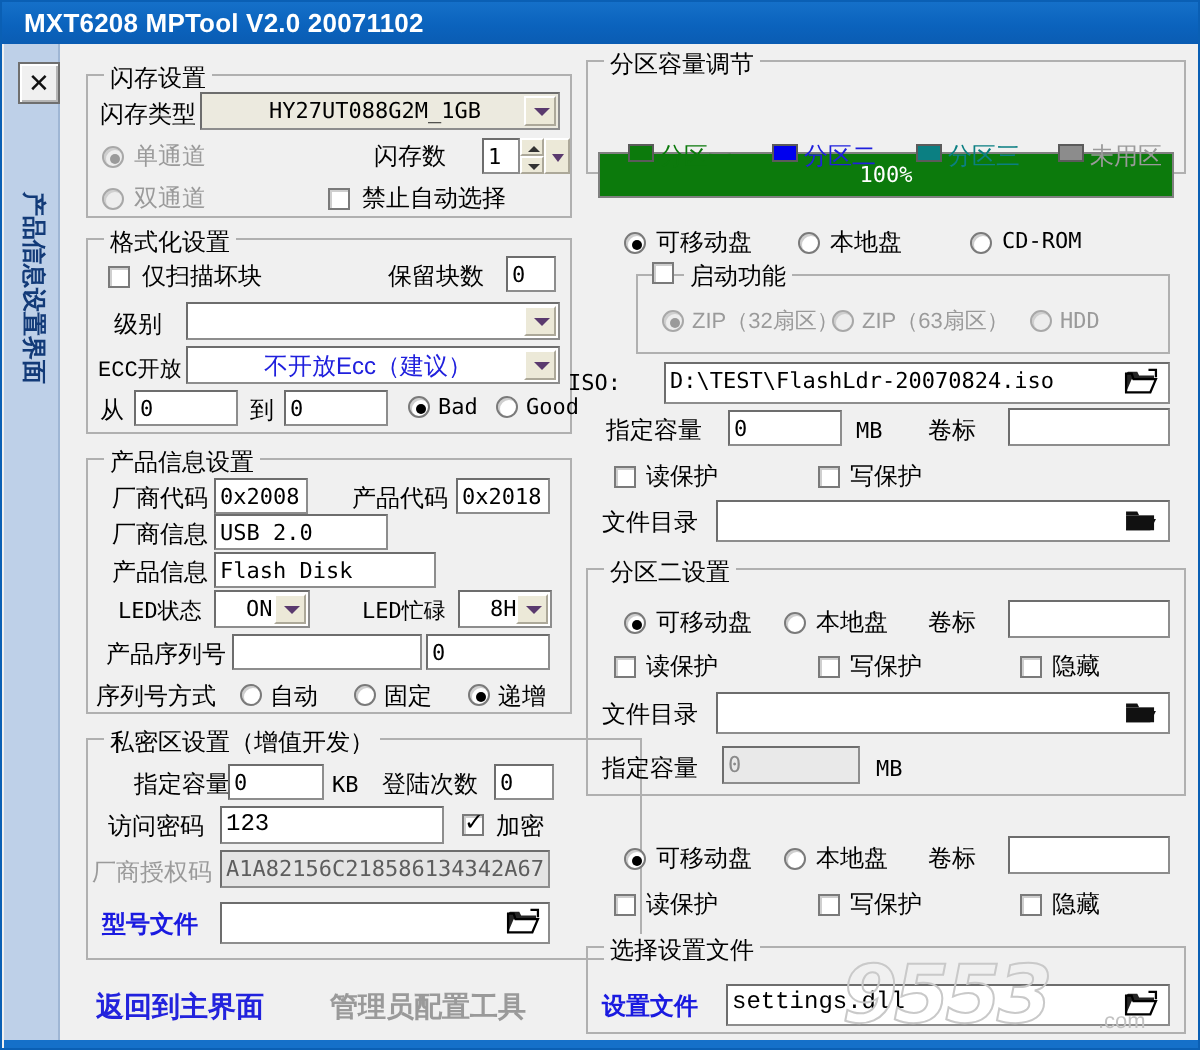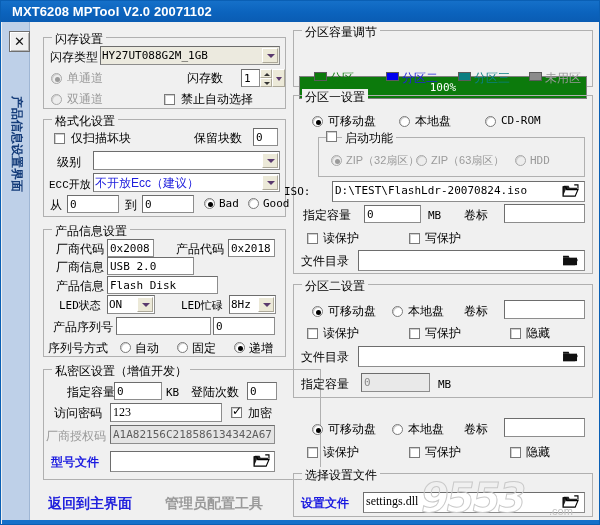--- a/index.html
+++ b/index.html
@@ -75,35 +75,36 @@
     background:#ffffff;
     border:1px solid #8d8d8d;
     border-top-color:#6d6d6d; border-left-color:#6d6d6d;
     font-size:11px;
     padding:1px 2px;
     line-height:15px;
     color:#000;
     overflow:hidden; white-space:nowrap;
     font-family:"DejaVu Sans Mono","Liberation Mono",monospace;
   }
-  .tb.sans { font-family:Liberation Serif, serif; font-size:12px;}
+  .tb.sans { font-family:Liberation Mono, monospace; font-size:12px;}
   .tb.ro { background:#e4e4e4; color:#5d5d5d; }
   .tb.grayed { background:#e9e9e9; color:#8a8a8a; }
 
   
   .cb {
     position:absolute;
     background:#ffffff;
     border:1px solid #8d8d8d;
     border-top-color:#6d6d6d; border-left-color:#6d6d6d;
     font-size:11px; line-height:16px;
-    padding:1px 20px 1px 1px;
+    padding:1px 20px 1px 15px;
     color:#000;
     overflow:hidden; white-space:nowrap;
     font-family:"DejaVu Sans Mono","Liberation Mono",monospace;
+    text-align:center;
   }
   .cb.cjk { font-family:"Liberation Sans","DejaVu Sans",sans-serif; font-size:12px; color:#2020dd; }
   .cb.readonly { background:#eceadf; }
   .cb .arrow {
     position:absolute; right:1px; top:1px; bottom:1px; width:16px;
     background:#ece9d8;
     border:1px solid #ffffff;
     border-right-color:#aca899; border-bottom-color:#aca899;
   }
   .cb .arrow::after {
@@ -323,23 +324,20 @@
   </div>
   <div class="swatch" style="left:313px; top:71px; background:#0c7a0c;"></div>
   <div class="lbl" style="left:329px; top:69px; color:#0c7a0c;">分区一</div>
   <div class="swatch" style="left:385px; top:71px; background:#0000ee;"></div>
   <div class="lbl" style="left:401px; top:69px; color:#2020dd;">分区二</div>
   <div class="swatch" style="left:457px; top:71px; background:#0b7f82;"></div>
   <div class="lbl" style="left:473px; top:69px; color:#0b7f82;">分区三</div>
   <div class="swatch" style="left:528px; top:71px; background:#8c8c8c;"></div>
   <div class="lbl dim" style="left:544px; top:69px;">未用区</div>
 
-  <div class="gb" style="left:292px; top:94px; width:300px; height:179px;">
-    <span class="gb-title">分区一设置</span>
-  </div>
   <div class="rad on" style="left:311px; top:115px;"></div>
   <div class="lbl" style="left:327px; top:112px;">可移动盘</div>
   <div class="rad" style="left:398px; top:115px;"></div>
   <div class="lbl" style="left:414px; top:112px;">本地盘</div>
   <div class="rad" style="left:484px; top:115px;"></div>
   <div class="lbl mono" style="left:500px; top:113px;">CD-ROM</div>
 
   <div class="gb disabled" style="left:317px; top:136px; width:267px; height:40px;"></div>
   <div class="chk" style="left:325px; top:130px;"></div>
   <div class="lbl" style="left:341px; top:129px; background:#f0f0f0; padding:0 3px;">启动功能</div>

